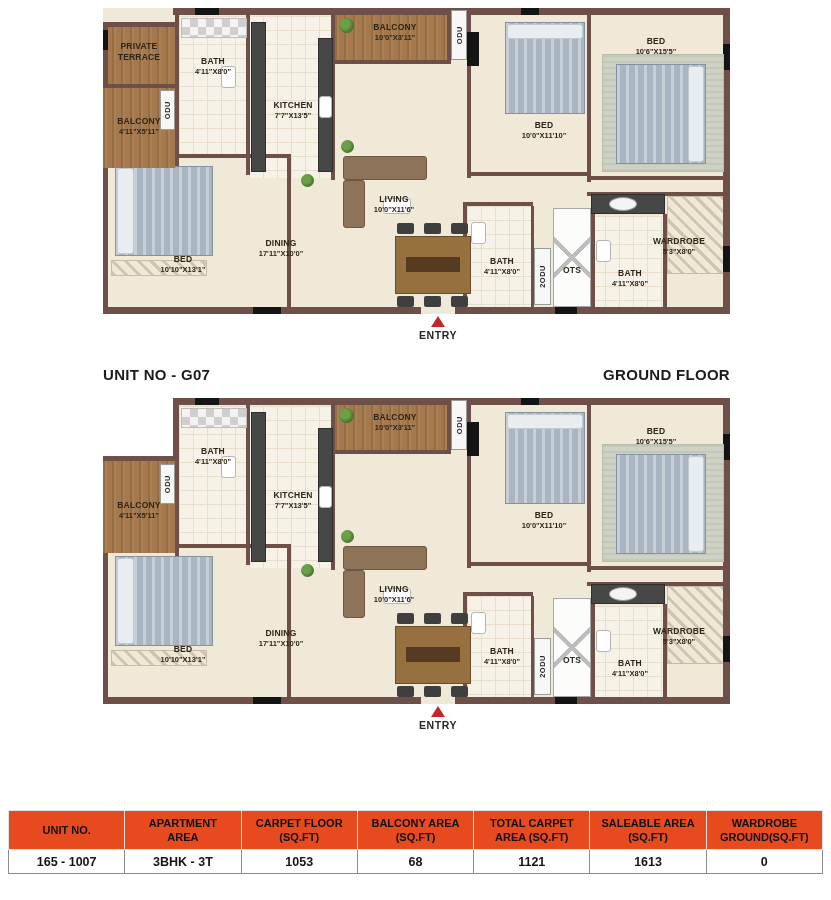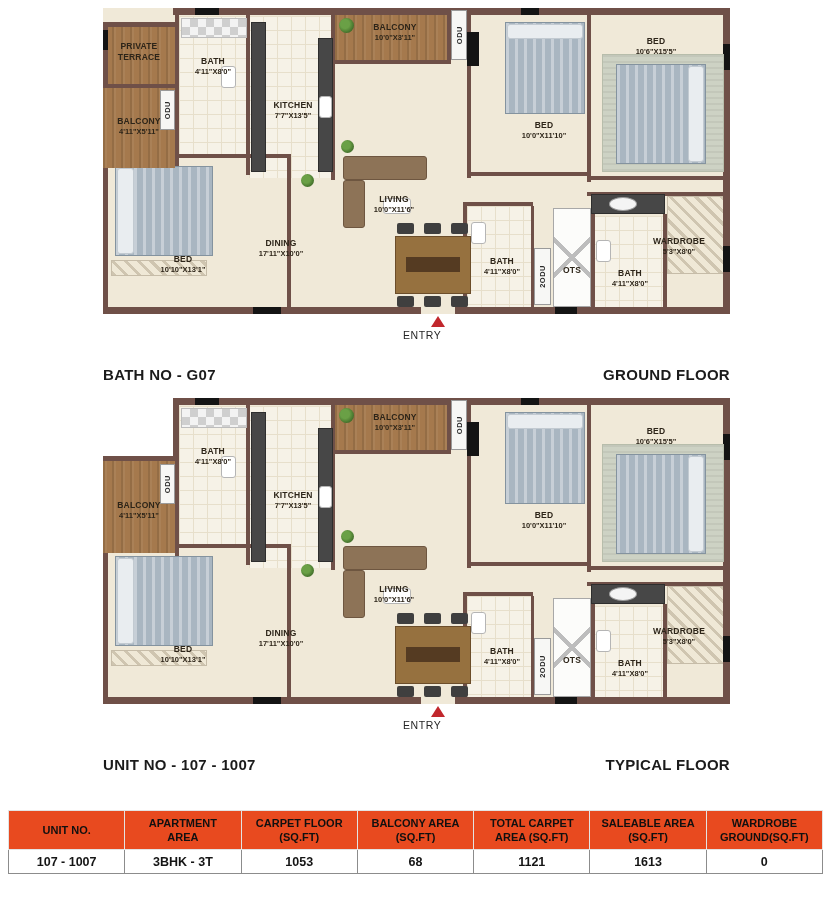--- a/index.html
+++ b/index.html
@@ -41,22 +41,22 @@
      border:1px solid #a8a8a8;box-sizing:border-box;}
   .k-odubox{background:#f7f7f5;border:1px solid #9a9a9a;box-sizing:border-box;
      display:flex;align-items:center;justify-content:center;}
   .vtext{writing-mode:vertical-rl;transform:rotate(180deg);font-size:7.5px;font-weight:700;color:#2b2b2b;letter-spacing:.5px;}
   .room-label{position:absolute;transform:translate(-50%,-50%);text-align:center;z-index:5;white-space:nowrap;line-height:1.25;}
   .room-label.wrap{white-space:normal;width:68px;}
   .rl-name{font-size:8.5px;font-weight:700;color:#2d2519;letter-spacing:.2px;}
   .rl-dims{font-size:7.5px;font-weight:700;color:#2d2519;}
   .entry-tri{position:absolute;width:0;height:0;z-index:6;
      border-left:7px solid transparent;border-right:7px solid transparent;border-bottom:11px solid #c1272d;}
-  .entry-label{position:absolute;z-index:6;width:70px;
-     font-size:10.5px;font-weight:400;color:#262626;letter-spacing:.6px;}
+  .entry-label{position:absolute;z-index:6;width:70px;text-align:center;
+     font-size:10.5px;font-weight:700;color:#262626;letter-spacing:.6px;}
   .title-row{position:absolute;left:103px;width:627px;display:flex;justify-content:space-between;
      font-size:15px;font-weight:700;color:#1b1b1b;letter-spacing:.3px;}
   .title-row-1{top:366px;}
   .title-row-2{top:756px;}
   .area-table{position:absolute;left:8px;top:810px;width:815px;border-collapse:collapse;
      border:1.5px solid #6e6e6e;table-layout:fixed;}
   .area-table th{background:#e84a1f;color:#101010;font-size:11px;font-weight:700;
      border:1px solid #e3e3e3;padding:3px 2px;line-height:1.3;height:32px;}
   .area-table td{background:#ffffff;color:#151515;font-size:12.5px;font-weight:600;
      border:1px solid #8c8c8c;text-align:center;padding:2px;height:19px;}
@@ -200,21 +200,21 @@
         <div class="rl-dims">4'11"X5'11"</div>
       </div>
       <div class="rk k-odubox" style="left: 57px; top: 82px; width: 15px; height: 40px;">
         <span class="vtext">ODU</span>
       </div>
       <div class="entry-tri" style="left: 328px; top: 308px;"></div>
       <div class="entry-label" style="left: 300px; top: 321px;">ENTRY</div>
     </div>
 
   <div class="title-row title-row-1">
-    <span>BATH NO - G07</span>
+    <span>UNIT NO - G07</span>
     <span>GROUND FLOOR</span>
   </div>
 
   <div class="plan plan-2" id="plan-1">
       <div class="rk k-tile" style="left: 76px; top: 8px; width: 70px; height: 138px;"></div>
       <div class="room-label" style="left: 110px; top: 58px;">
         <div class="rl-name">BATH</div>
         <div class="rl-dims">4'11"X8'0"</div>
       </div>
       <div class="rk k-tile" style="left: 146px; top: 8px; width: 84px; height: 162px;"></div>
@@ -340,24 +340,20 @@
         <div class="rl-name">BALCONY</div>
         <div class="rl-dims">4'11"X5'11"</div>
       </div>
       <div class="rk k-odubox" style="left: 57px; top: 66px; width: 15px; height: 40px;">
         <span class="vtext">ODU</span>
       </div>
       <div class="entry-tri" style="left: 328px; top: 308px;"></div>
       <div class="entry-label" style="left: 300px; top: 321px;">ENTRY</div>
     </div>
 
-  <div class="title-row title-row-2">
-    <span>UNIT NO - 107 - 1007</span>
-    <span>TYPICAL FLOOR</span>
-  </div>
 
   <table class="area-table">
     <thead>
         <tr>
           <th>
             <div>UNIT NO.</div>
           </th>
           <th>
             <div>APARTMENT</div>
             <div>AREA</div>
@@ -379,21 +375,21 @@
             <div>(SQ.FT)</div>
           </th>
           <th>
             <div>WARDROBE</div>
             <div>GROUND(SQ.FT)</div>
           </th>
         </tr>
       </thead>
     <tbody>
         <tr>
-          <td>107 - 1007</td>
+          <td>165 - 1007</td>
           <td>3BHK - 3T</td>
           <td>1053</td>
           <td>68</td>
           <td>1121</td>
           <td>1613</td>
           <td>0</td>
         </tr>
       </tbody>
   </table>
 

